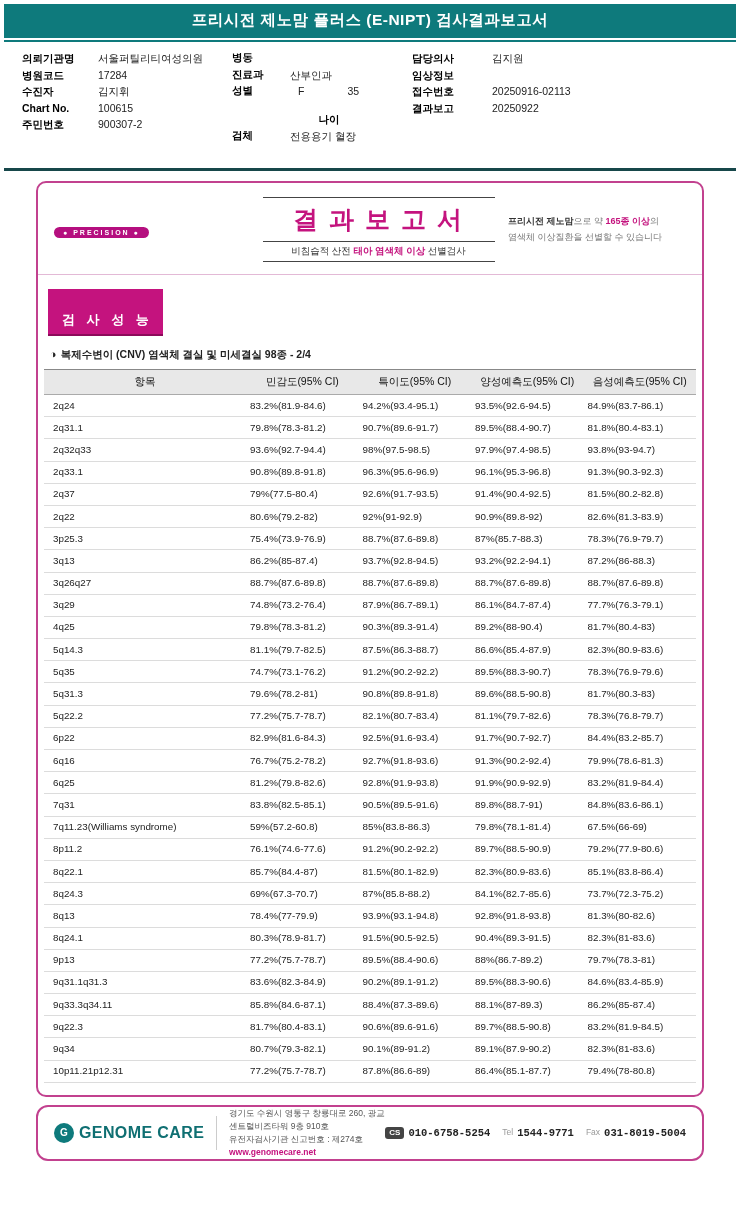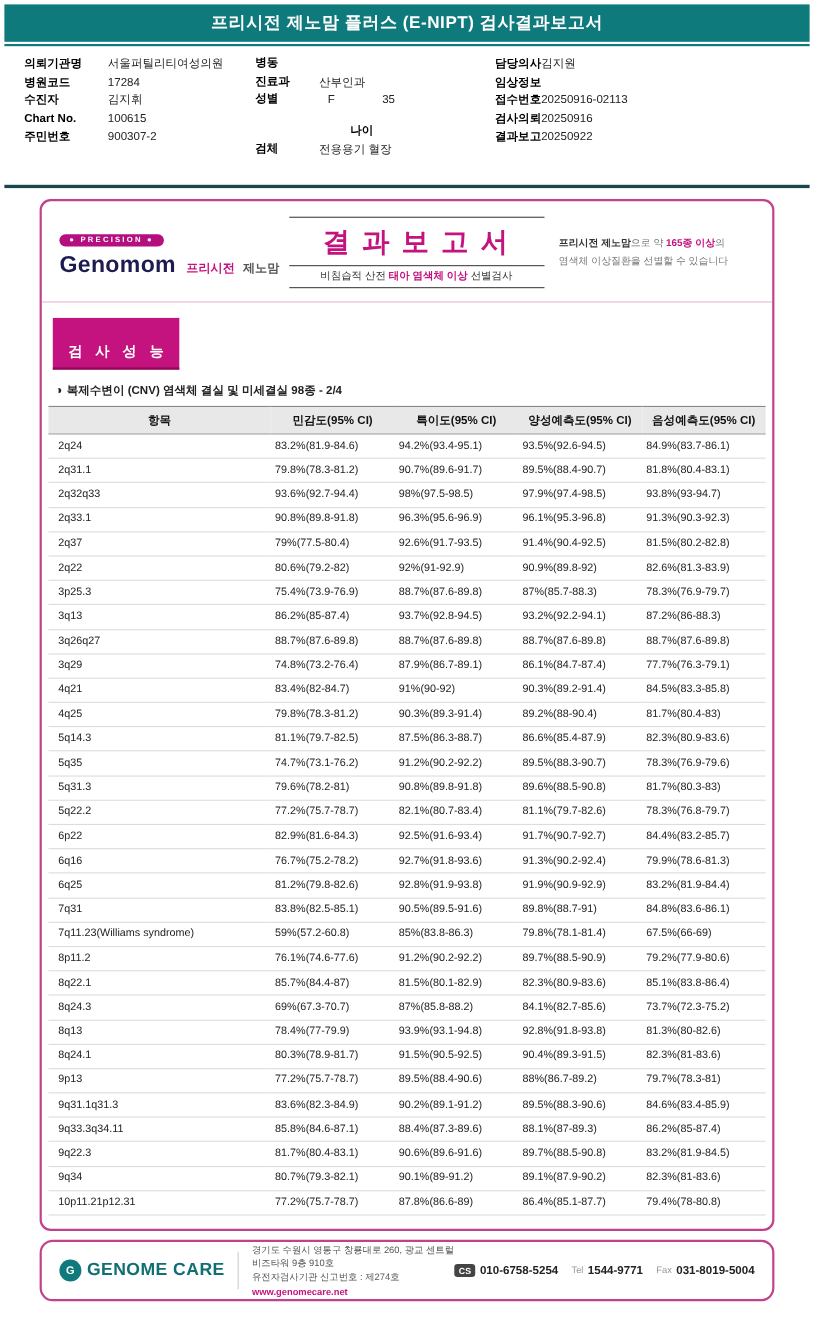--- a/index.html
+++ b/index.html
@@ -8,21 +8,21 @@
     font-family:"Liberation Sans","DejaVu Sans",sans-serif; color:#222; position:relative;
   }
   
   .top-bar {
     margin:4px 4px 0; background:#0e7a7c; color:#fff; text-align:center;
     font-size:15.5px; font-weight:bold; padding:6px 0 7px; letter-spacing:0.5px;
   }
   .top-bar-underline { height:2px; background:#0e7a7c; margin:2px 4px 0; }
   
   .patient-info { display:flex; padding:8px 22px 24px; }
-  .info-col1 { width:210px; } .info-col2 { width:180px; } .info-col3 { width:270px;text-align:right; }
+  .info-col1 { width:210px; } .info-col2 { width:180px; } .info-col3 { width:270px; }
   .info-row { display:flex; font-size:10.5px; line-height:16.5px; }
   .info-label { font-weight:bold; color:#000; }
   .info-col1 .info-label { width:76px; }
   .info-col2 .info-label { width:58px;font-family:Liberation Mono, monospace; }
   .info-col3 .info-label { width:80px; }
   .info-value { color:#222; }
   .mini-label { font-weight:bold; color:#000;margin-top:28px; }
   .mini-val { margin:0 14px 0 8px; }
   .thick-line { height:3px; background:#17474a; margin:0 4px; }
   
@@ -58,21 +58,21 @@
     display:inline-block; margin:14px 0 0 10px; background:#c4137e; color:#fff;
     font-weight:bold; font-size:13px; letter-spacing:4px; padding:22px 10px 5px 14px;
     border-bottom:2px solid #8c0a5a;
   }
   .cnv-line { margin:12px 0 7px 12px; font-size:10.5px; font-weight:bold; color:#222; }
   .cnv-icon { font-size:11px; margin-right:4px; }
   
   table.perf { width:calc(100% - 12px); margin:0 6px 12px; border-collapse:collapse; }
   table.perf thead th {
     background:#e8e8e8; border-top:1px solid #888; border-bottom:1px solid #aaa;
-    font-size:10.5px; font-weight:bold; color:#111; padding:5px 2px; text-align:center;
+    font-size:10.5px; font-weight:normal; color:#111; padding:5px 2px; text-align:center;
   }
   table.perf th:nth-child(1){ width:31%; }
   table.perf th:nth-child(2),table.perf th:nth-child(3),
   table.perf th:nth-child(4),table.perf th:nth-child(5){ width:17.25%; }
   table.perf tbody td {
     border-bottom:1px solid #dcdcdc; padding:4.6px 4px; font-size:9.8px; color:#222;
     line-height:12px; text-align:left; white-space:nowrap;
   }
   table.perf tbody td:first-child { padding-left:9px; }
   
@@ -84,21 +84,21 @@
   .gc-circle {
     width:20px; height:20px; border-radius:50%; background:#0e7a7c; color:#fff;
     font-size:10px; font-weight:bold; display:flex; align-items:center; justify-content:center;
   }
   .gc-text { font-size:16px; font-weight:bold; color:#0f6f72; letter-spacing:0.4px; white-space:nowrap; }
   .footer-divider { width:1px; height:34px; background:#ccc; margin:0 12px; }
   .footer-address { font-size:8.5px; color:#555; line-height:1.5; }
   .footer-website { color:#c4137e; font-weight:bold; text-decoration:none; }
   .footer-contact { margin-left:auto; display:flex; align-items:flex-start; white-space:nowrap; }
   .cs-badge { background:#444; color:#fff; font-size:8px; font-weight:bold; padding:1.5px 4px; border-radius:3px; margin-right:4px; }
-  .contact-num { font-weight:bold; font-size:10.5px; color:#222; }
+  .contact-num { font-weight:bold; font-size:10.5px; color:#222;font-family:Liberation Mono, monospace; }
   .contact-label { color:#999; font-size:8.5px; margin:0 4px 0 12px; }
 </style>
 </head>
 <body>
 
 <div class="top-bar">
   <span>프리시전 제노맘 플러스 (E-NIPT) 검사결과보고서</span>
 </div>
 <div class="top-bar-underline"></div>
 
@@ -160,43 +160,34 @@
       <div class="info-row">
         <span class="info-label">임상정보</span>
         <span class="info-value"></span>
       </div>
 
       <div class="info-row">
         <span class="info-label">접수번호</span>
         <span class="info-value">20250916-02113</span>
       </div>
 
-      <div class="info-row">
-        <span class="info-label">검사의뢰</span>
-        <span class="info-value">20250916</span>
-      </div>
 
       <div class="info-row">
         <span class="info-label">결과보고</span>
         <span class="info-value">20250922</span>
       </div>
     </div>
 </div>
 <div class="thick-line"></div>
 
 <div class="main-box">
 
   <div class="report-header">
     <div class="logo-block">
       <span class="precision-badge">●  PRECISION  ●</span>
-      <div class="logo-line">
-        <span class="genomom-text">Genomom</span>
-        <span class="logo-kr1">프리시전</span>
-        <span class="logo-kr2">제노맘</span>
-      </div>
     </div>
     <div class="title-block">
       <div class="report-title">결 과 보 고 서</div>
       <div class="report-subtitle">
         <span>비침습적 산전 </span><span class="subtitle-hl">태아 염색체 이상</span><span> 선별검사</span>
       </div>
     </div>
     <div class="promo-block">
       <span class="promo-strong">프리시전 제노맘</span><span>으로 약 </span><span class="promo-hl">165종 이상</span><span>의</span><br>
       <span>염색체 이상질환을 선별할 수 있습니다</span>
@@ -296,27 +287,20 @@
 
         <tr>
           <td>3q29</td>
           <td>74.8%(73.2-76.4)</td>
           <td>87.9%(86.7-89.1)</td>
           <td>86.1%(84.7-87.4)</td>
           <td>77.7%(76.3-79.1)</td>
         </tr>
 
 
-        <tr>
-          <td>4q21</td>
-          <td>83.4%(82-84.7)</td>
-          <td>91%(90-92)</td>
-          <td>90.3%(89.2-91.4)</td>
-          <td>84.5%(83.3-85.8)</td>
-        </tr>
 
         <tr>
           <td>4q25</td>
           <td>79.8%(78.3-81.2)</td>
           <td>90.3%(89.3-91.4)</td>
           <td>89.2%(88-90.4)</td>
           <td>81.7%(80.4-83)</td>
         </tr>
 
         <tr>

